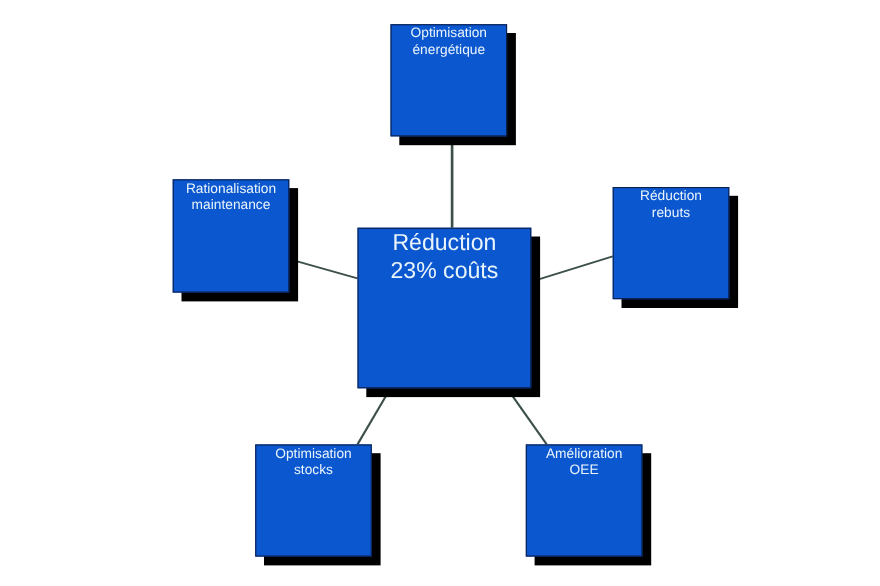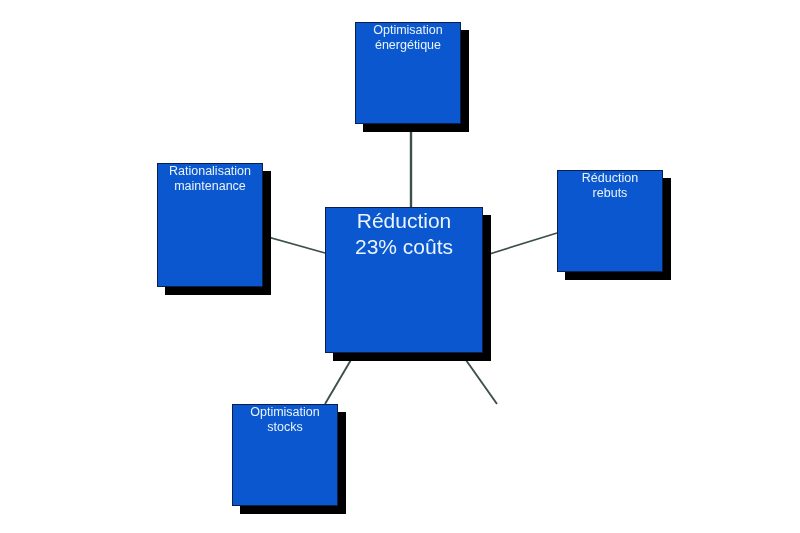--- a/index.html
+++ b/index.html
@@ -57,21 +57,21 @@
     left: 355px;
     top: 22px;
     width: 106px;
     height: 102px;
     font-size: 12.5px;
   }
   .node-left {
     left: 157px;
     top: 163px;
     width: 106px;
-    height: 124px;
+    height: 103px;
     font-size: 12.5px;
   }
   .node-right {
     left: 557px;
     top: 170px;
     width: 106px;
     height: 102px;
     font-size: 12.5px;
   }
   .node-bottom-left {
@@ -115,19 +115,23 @@
   <div class="node node-right">
     <span class="node-label">Réduction
 rebuts</span>
   </div>
 
   <div class="node node-bottom-left">
     <span class="node-label">Optimisation
 stocks</span>
   </div>
 
+  <div class="node node-bottom-right">
+    <span class="node-label">Amélioration
+OEE</span>
+  </div>
 
   <div class="node node-center">
     <span class="node-label">Réduction
 23% coûts</span>
   </div>
 
 </div>
 
 </body></html>

